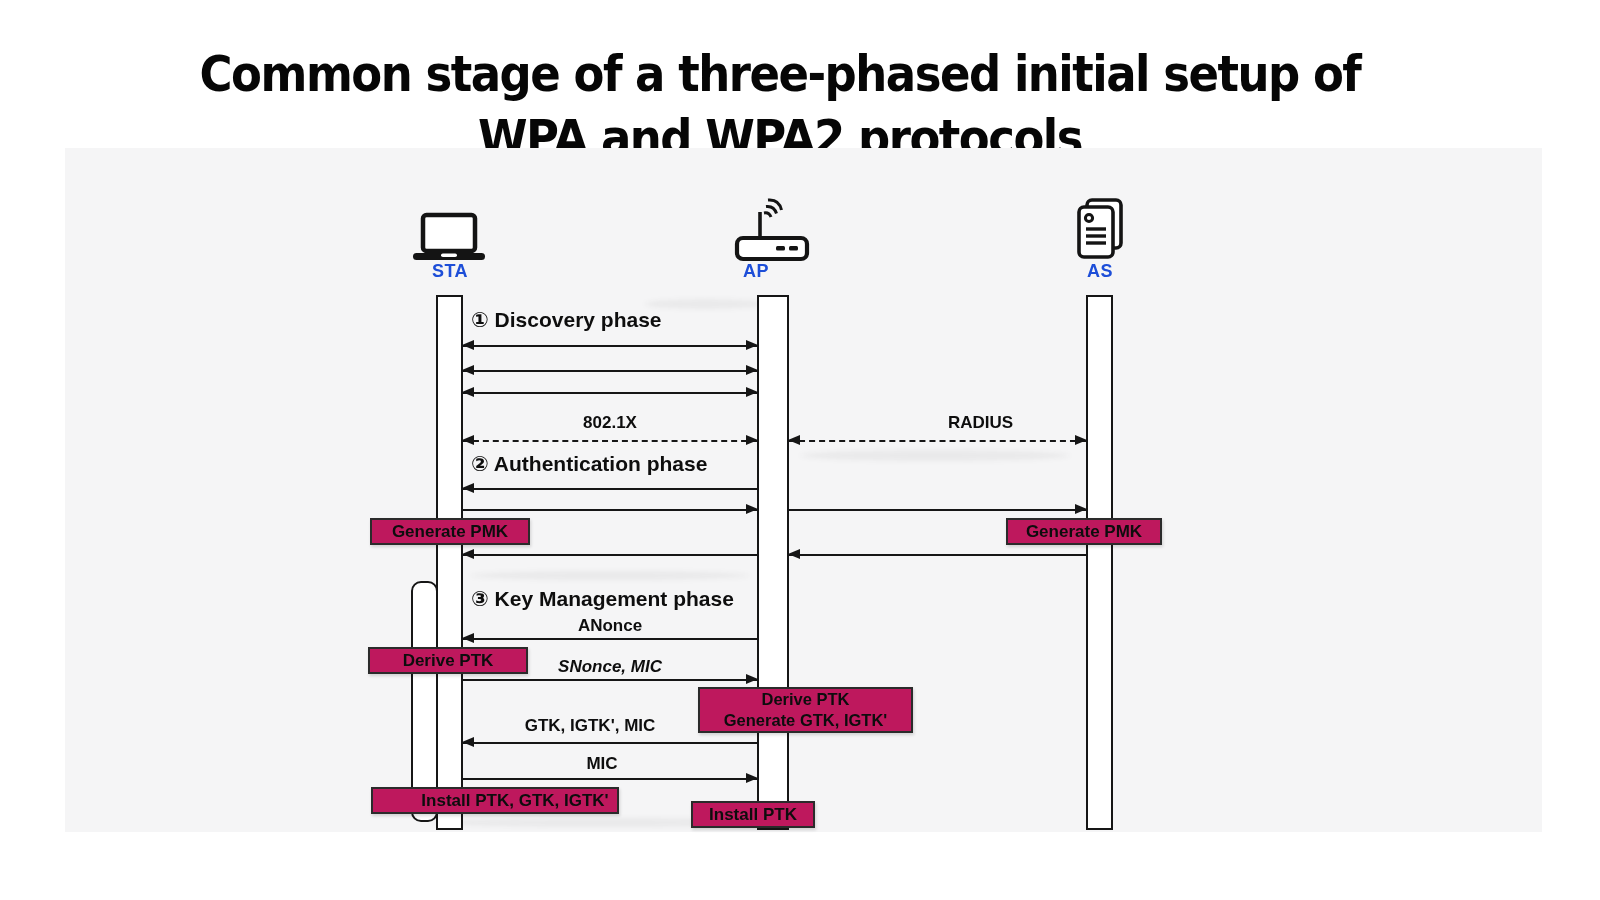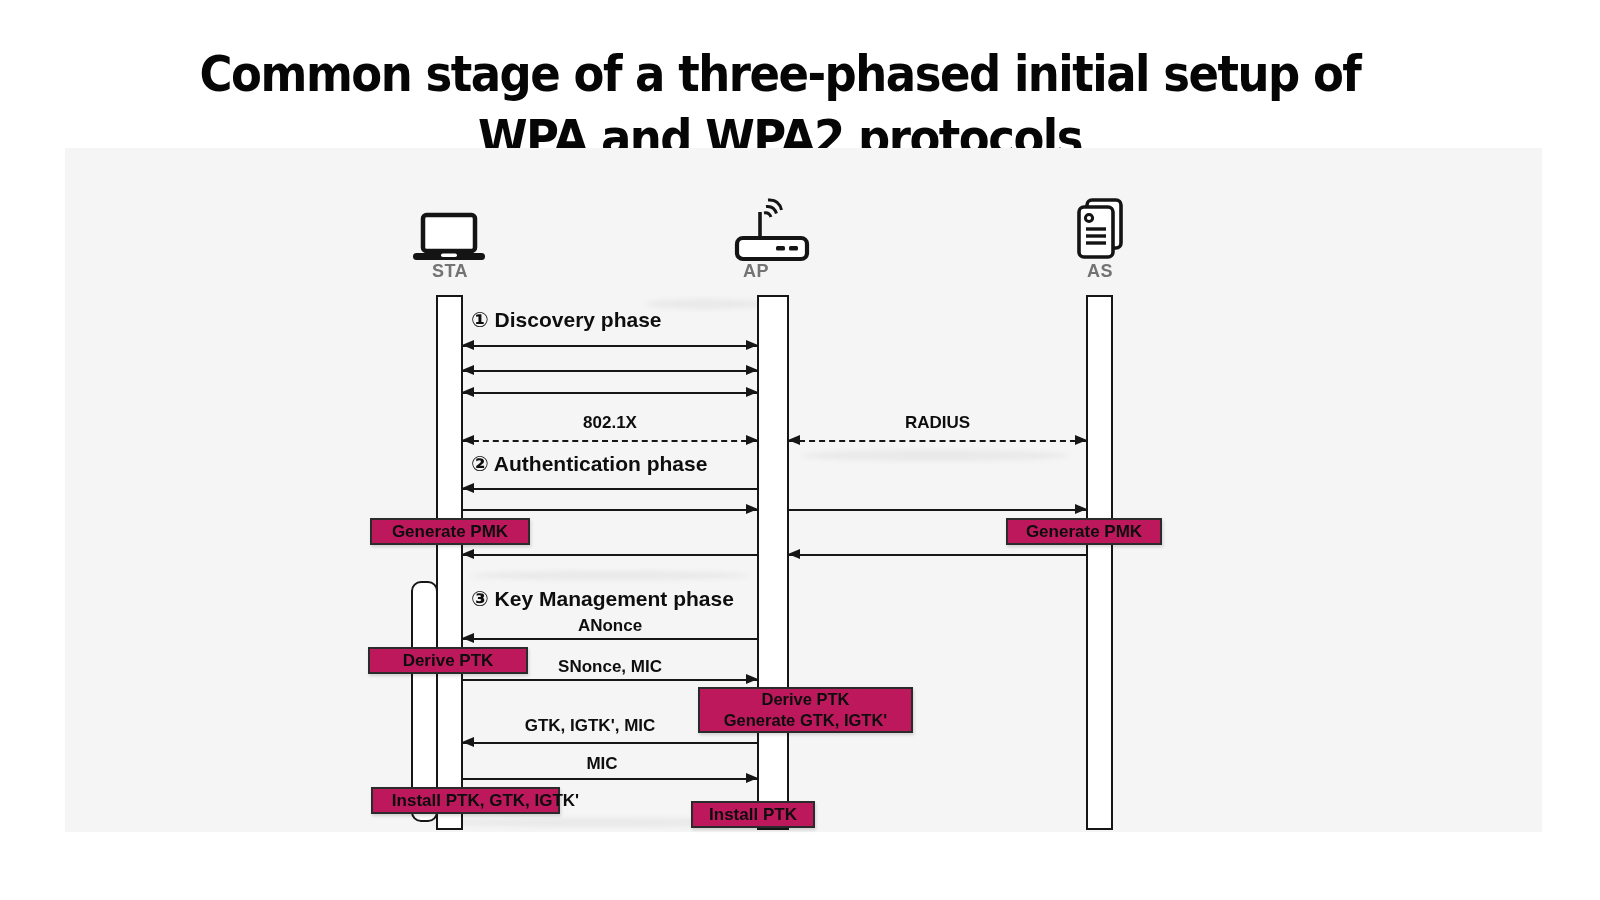--- a/index.html
+++ b/index.html
@@ -51,21 +51,21 @@
     box-shadow:1px 2px 3px rgba(0,0,0,0.15);
   }
   .highlight-box{
     position:absolute;left:176px;top:694px;width:236px;height:34px;background:#000000;color:#ffffff;
     display:flex;align-items:center;justify-content:center;
     font-size:20px;font-weight:800;letter-spacing:.2px;z-index:6;white-space:nowrap;
     box-shadow:3px 4px 5px rgba(0,0,0,0.40);
   }
   .actor-label{
     position:absolute;width:80px;text-align:center;font-size:18px;font-weight:700;
-    letter-spacing:.5px;color:#737373;z-index:5;
+    letter-spacing:.5px;color:#1d4ed8;z-index:5;
   }
   .icon{position:absolute;z-index:5;}
   .smudge{position:absolute;background:rgba(40,40,40,0.055);filter:blur(2.5px);border-radius:50%;z-index:1;}
 </style>
 </head>
 <body>
 
 <div id="stage">
 
   <div class="title">
@@ -118,49 +118,49 @@
   <div class="phase-label" style="left:471px;top:308px;">① Discovery phase</div>
   <div class="phase-label" style="left:471px;top:452px;">② Authentication phase</div>
   <div class="phase-label" style="left:471px;top:587px;">③ Key Management phase</div>
 
   <div class="arrow hl hr" style="left:463px;top:345px;width:294px;"></div>
   <div class="arrow hl hr" style="left:463px;top:370px;width:294px;"></div>
   <div class="arrow hl hr" style="left:463px;top:392px;width:294px;"></div>
 
   <div class="msg-label" style="left:463px;top:413px;width:294px;">802.1X</div>
   <div class="arrow dashed hl hr" style="left:463px;top:440px;width:294px;"></div>
-  <div class="msg-label" style="left:789px;top:413px;width:297px;">RADIUS</div>
+  <div class="msg-label" style="left:789px;top:413px;width:297px;padding-left:43px;">RADIUS</div>
   <div class="arrow dashed hl hr" style="left:789px;top:440px;width:297px;"></div>
 
   <div class="arrow hl" style="left:463px;top:488px;width:294px;"></div>
   <div class="arrow hr" style="left:463px;top:509px;width:294px;"></div>
   <div class="arrow hr" style="left:789px;top:509px;width:297px;"></div>
 
   <div class="action-box" style="left:370px;top:518px;width:160px;height:27px;">Generate PMK</div>
   <div class="action-box" style="left:1006px;top:518px;width:156px;height:27px;">Generate PMK</div>
 
   <div class="arrow hl" style="left:463px;top:554px;width:294px;"></div>
   <div class="arrow hl" style="left:789px;top:554px;width:297px;"></div>
 
   <div class="msg-label" style="left:463px;top:616px;width:294px;">ANonce</div>
   <div class="arrow hl" style="left:463px;top:638px;width:294px;"></div>
 
   <div class="action-box" style="left:368px;top:647px;width:160px;height:27px;">Derive PTK</div>
 
-  <div class="msg-label" style="left:463px;top:657px;width:294px;">SNonce, MIC</div>
+  <div class="msg-label" style="left:463px;top:657px;width:294px;font-style:italic;">SNonce, MIC</div>
   <div class="arrow hr" style="left:463px;top:679px;width:294px;"></div>
 
   <div class="action-box" style="left:698px;top:687px;width:215px;height:46px;font-size:16.5px;line-height:21px;">
     <div>Derive PTK</div>
     <div>Generate GTK, IGTK'</div>
   </div>
 
   <div class="msg-label" style="left:443px;top:716px;width:294px;">GTK, IGTK', MIC</div>
   <div class="arrow hl" style="left:463px;top:742px;width:294px;"></div>
 
   <div class="msg-label" style="left:455px;top:754px;width:294px;">MIC</div>
   <div class="arrow hr" style="left:463px;top:778px;width:294px;"></div>
 
-  <div class="action-box" style="left:371px;top:787px;width:189px;height:27px;padding-left:40px;">Install PTK, GTK, IGTK'</div>
+  <div class="action-box" style="left:371px;top:787px;width:248px;height:27px;padding-left:40px;">Install PTK, GTK, IGTK'</div>
   <div class="action-box" style="left:691px;top:787px;width:124px;height:27px;margin-top:14px;">Install PTK</div>
 
 
 </div>
 
 </body></html>

